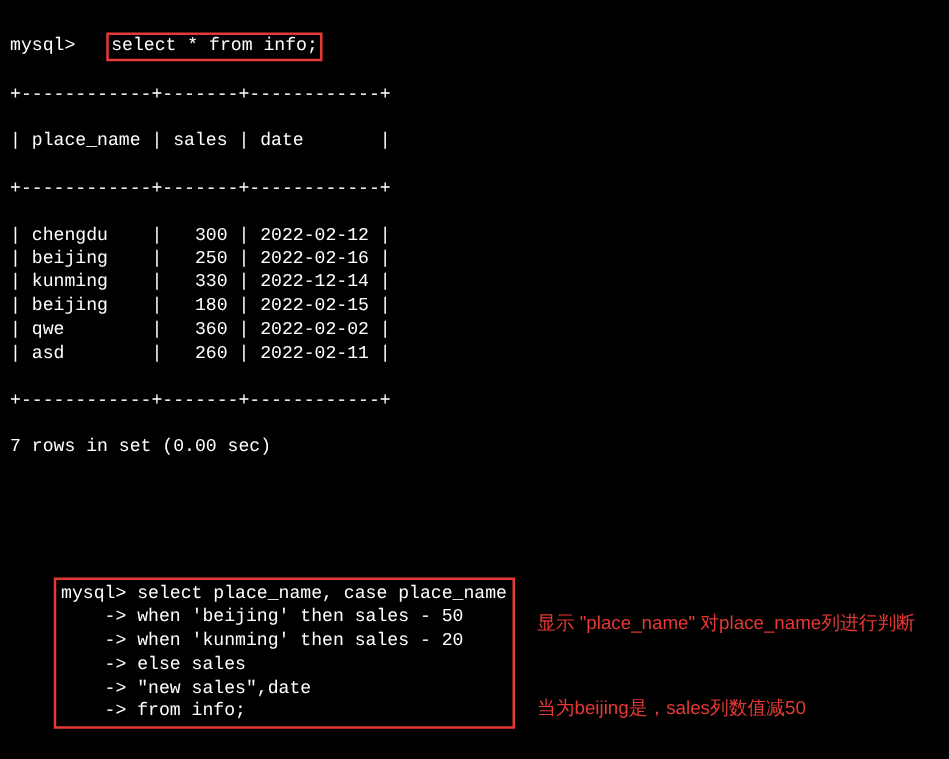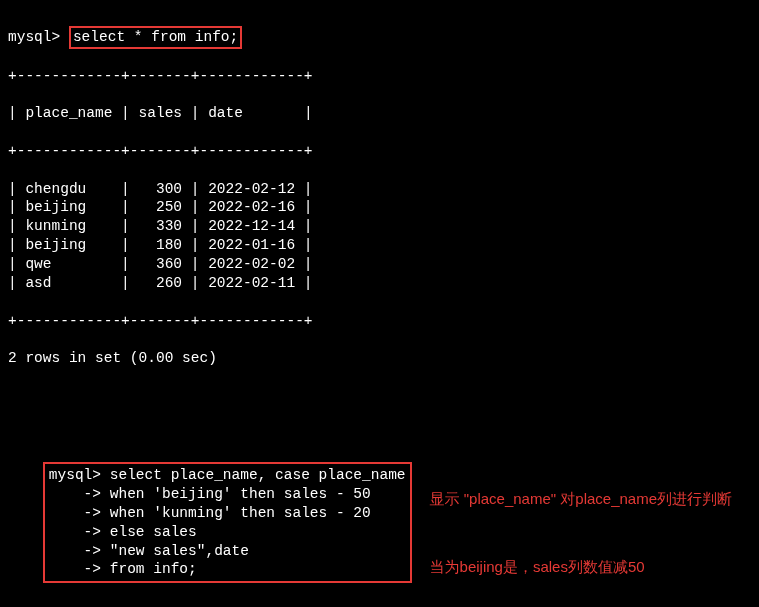--- a/index.html
+++ b/index.html
@@ -11,21 +11,21 @@
     line-height: 1.3;
     color: #fff;
     width: 759px;
     box-sizing: border-box;
   }
   .term { white-space: pre; }
   .redbox {
     border: 2px solid #e53935;
     display: inline-block;
     padding: 0 2px;
-    margin: -1px 0;
+    margin: -1px 16px;
   }
   .redbox-block {
     border: 2px solid #e53935;
     padding: 2px 4px;
     display: inline-block;
   }
   .annot {
     color: #e53935;
     font-family: "Microsoft YaHei", "SimHei", sans-serif;
     font-size: 15px;
@@ -36,23 +36,23 @@
   .col-right { flex: 1; padding-left: 18px; }
 </style>
 </head>
 <body>
 
 <div class="term">
 <div><span>mysql&gt;</span> <span class="redbox"><span>select * from info;</span></span></div>
 <div>+------------+-------+------------+</div>
 <div>| <span>place_name</span> | <span>sales</span> | <span>date</span>       |</div>
 <div>+------------+-------+------------+</div>
-<div id="t1rows"><div>| chengdu    |   300 | 2022-02-12 |</div><div>| beijing    |   250 | 2022-02-16 |</div><div>| kunming    |   330 | 2022-12-14 |</div><div>| beijing    |   180 | 2022-01-16 |</div><div>| qwe        |   360 | 2022-02-02 |</div><div>| asd        |   260 | 2022-02-11 |</div></div>
+<div id="t1rows"><div>| chengdu    |   300 | 2022-02-12 |</div><div>| beijing    |   250 | 2022-02-16 |</div><div>| kunming    |   330 | 2022-12-14 |</div><div>| beijing    |   180 | 2022-02-15 |</div><div>| qwe        |   360 | 2022-02-02 |</div><div>| asd        |   260 | 2022-02-11 |</div></div>
 <div>+------------+-------+------------+</div>
-<div>2 rows in set (0.00 sec)</div>
+<div>7 rows in set (0.00 sec)</div>
 <div>&nbsp;</div>
 
 <div class="row">
   <div class="col-left">
     <div class="redbox-block"><div id="q2lines"><div>mysql&gt; select place_name, case place_name</div><div>    -&gt; when 'beijing' then sales - 50</div><div>    -&gt; when 'kunming' then sales - 20</div><div>    -&gt; else sales</div><div>    -&gt; "new sales",date</div><div>    -&gt; from info;</div></div></div>
   </div>
   <div class="col-right annot">
     <div>显示 "place_name" 对place_name列进行判断</div>
     <div>当为beijing是，sales列数值减50</div>
     

